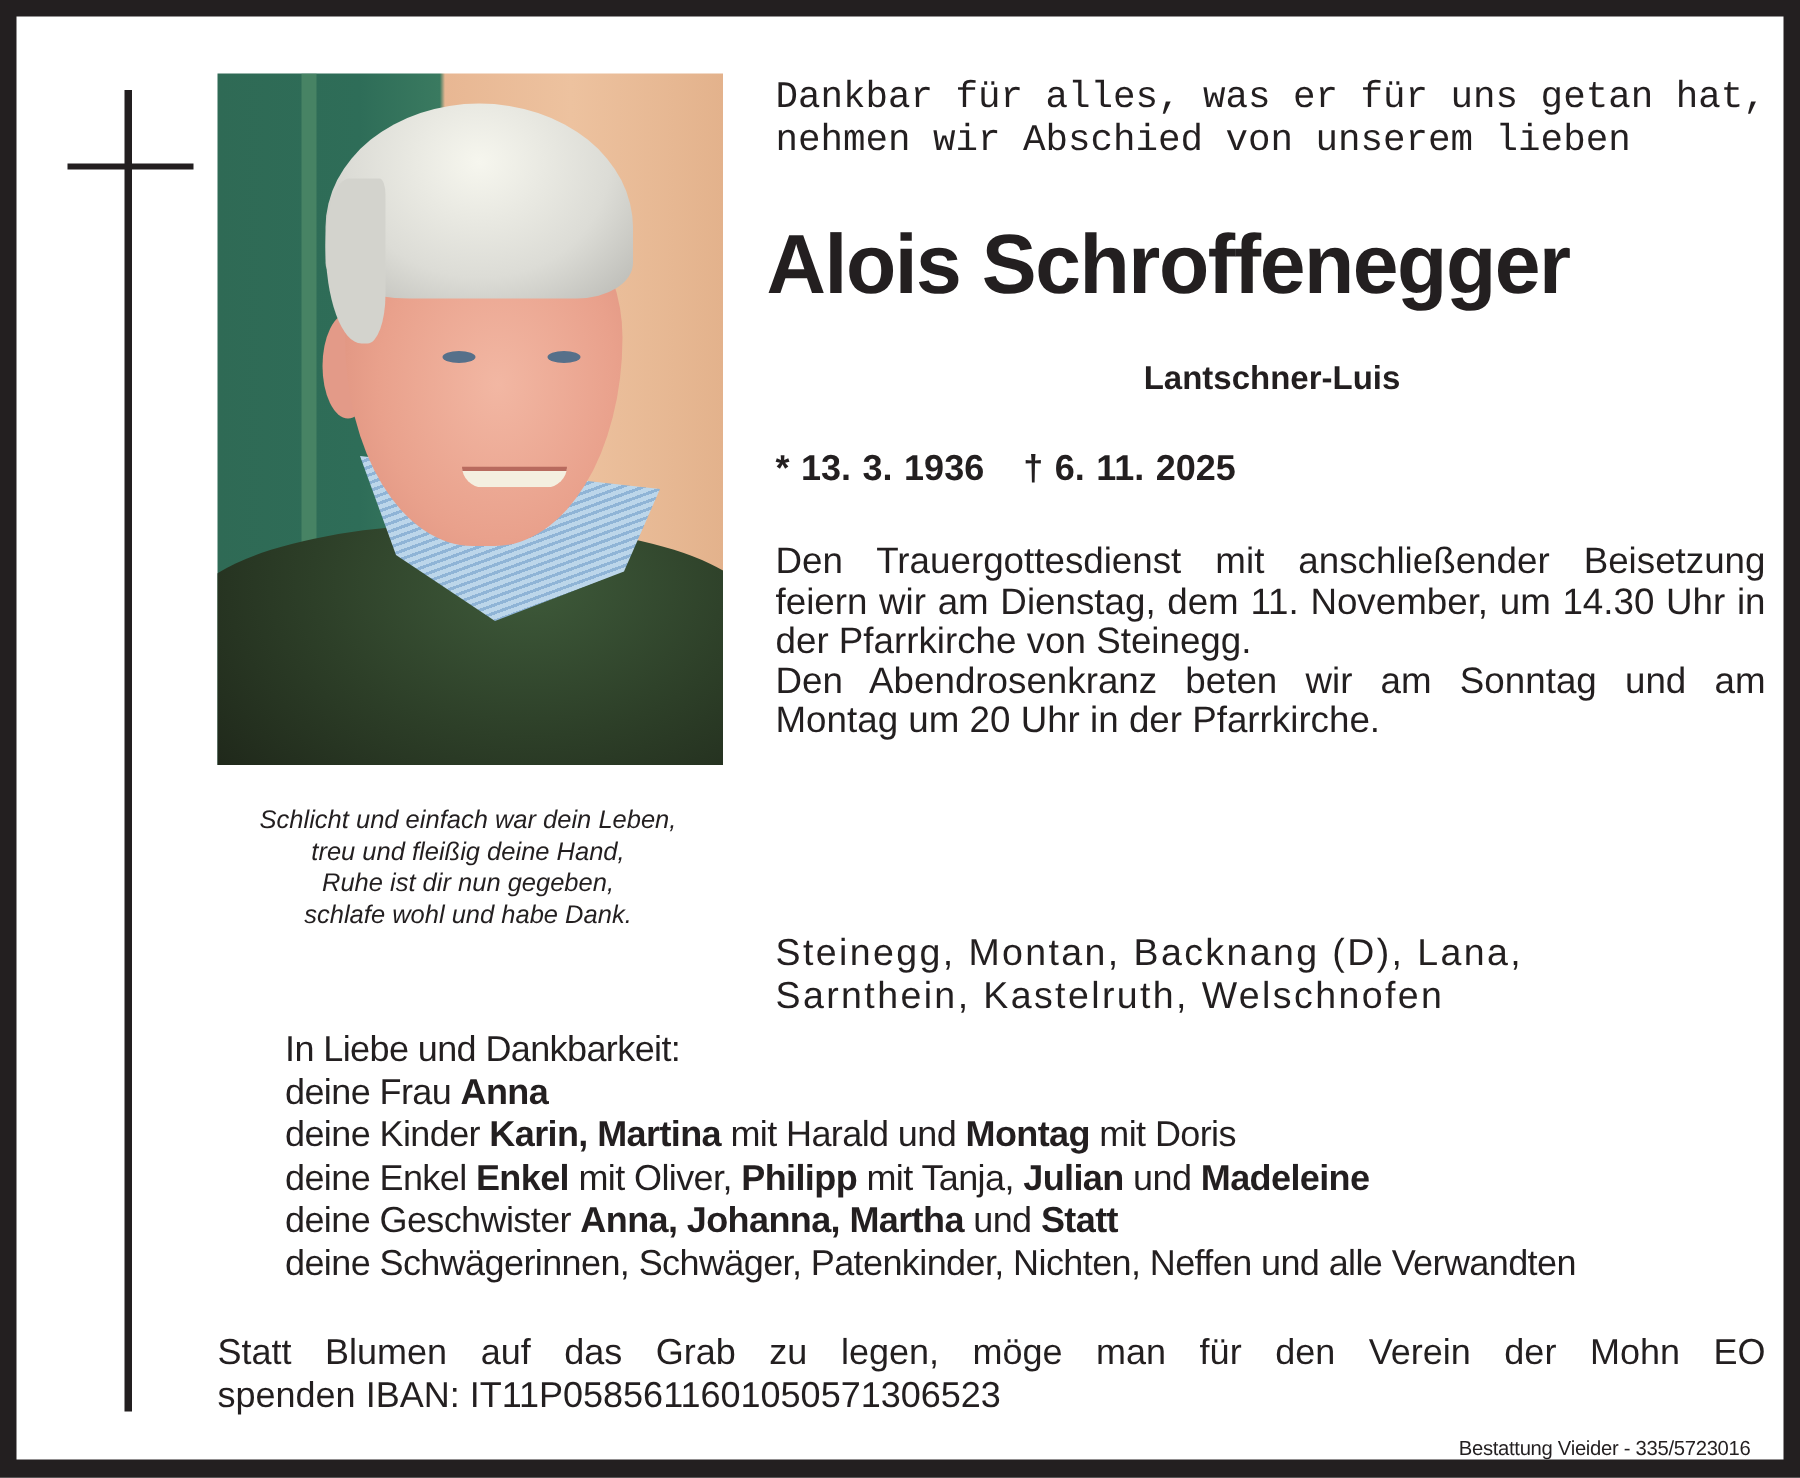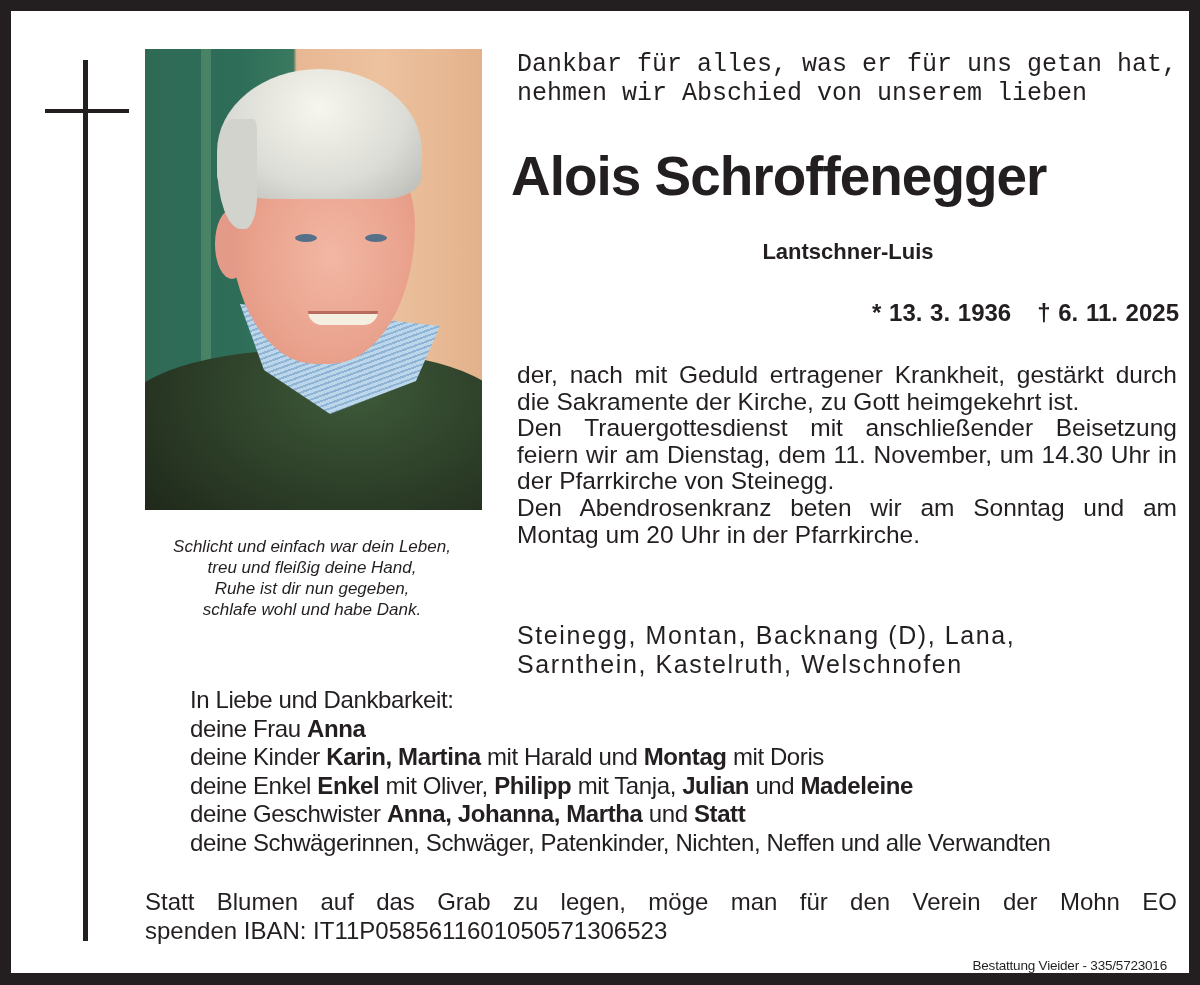--- a/index.html
+++ b/index.html
@@ -55,21 +55,21 @@
     }
 
     
     .intro { position: absolute; left: 506px; top: 39px; width: 662px; font-size: 25px; line-height: 29px; font-family: Liberation Mono, monospace; }
     .name {
       position: absolute; left: 500px; top: 128px; width: 672px;
       font-size: 56px; font-weight: bold; letter-spacing: -1px; line-height: 74px; white-space: nowrap;
       transform: scaleX(0.98); transform-origin: left;
     }
     .nickname { position: absolute; left: 506px; top: 226px; width: 662px; text-align: center; font-size: 22px; font-weight: bold; line-height: 30px; }
-    .dates { position: absolute; left: 506px; top: 286px; width: 662px; text-align: right; font-size: 24px; font-weight: bold; line-height: 32px; word-spacing: 1px; }
+    .dates { position: absolute; left: 506px; top: 286px; width: 662px; text-align: left; font-size: 24px; font-weight: bold; line-height: 32px; word-spacing: 1px; }
     .dates .sep { display: inline-block; width: 26px; }
 
     .body { position: absolute; left: 506px; top: 351px; width: 660px; font-size: 24.5px; line-height: 26.6px; text-align: justify; }
     .body p { margin: 0; }
     .body p.last-left { text-align-last: left; }
 
     .places { position: absolute; left: 506px; top: 610px; width: 662px; font-size: 25px; line-height: 29px; letter-spacing: 1.6px; }
 
     .family { position: absolute; left: 134px; top: 675px; width: 1040px; font-size: 24px; line-height: 28.5px; letter-spacing: -0.4px; margin-left: 45px; }
     .family .row { white-space: nowrap; }
@@ -108,21 +108,20 @@
   </div>
 
   <div class="intro">Dankbar für alles, was er für uns getan hat, nehmen wir Abschied von unserem lieben</div>
   <div class="name">Alois Schroffenegger</div>
   <div class="nickname">Lantschner-Luis</div>
   <div class="dates">
     <span>* 13. 3. 1936</span><span class="sep"></span><span>† 6. 11. 2025</span>
   </div>
 
   <div class="body">
-    <p class="last-left">der, nach mit Geduld ertragener Krankheit, gestärkt durch die Sakramente der Kirche, zu Gott heim­gekehrt ist.</p>
     <p class="last-left">Den Trauergottesdienst mit anschließender Beiset­zung feiern wir am Dienstag, dem 11. November, um 14.30 Uhr in der Pfarrkirche von Steinegg.</p>
     <p class="last-left">Den Abendrosenkranz beten wir am Sonntag und am Montag um 20 Uhr in der Pfarrkirche.</p>
   </div>
 
   <div class="places">
     <div>Steinegg, Montan, Backnang (D), Lana,</div>
     <div>Sarnthein, Kastelruth, Welschnofen</div>
   </div>
 
   <div class="family">

